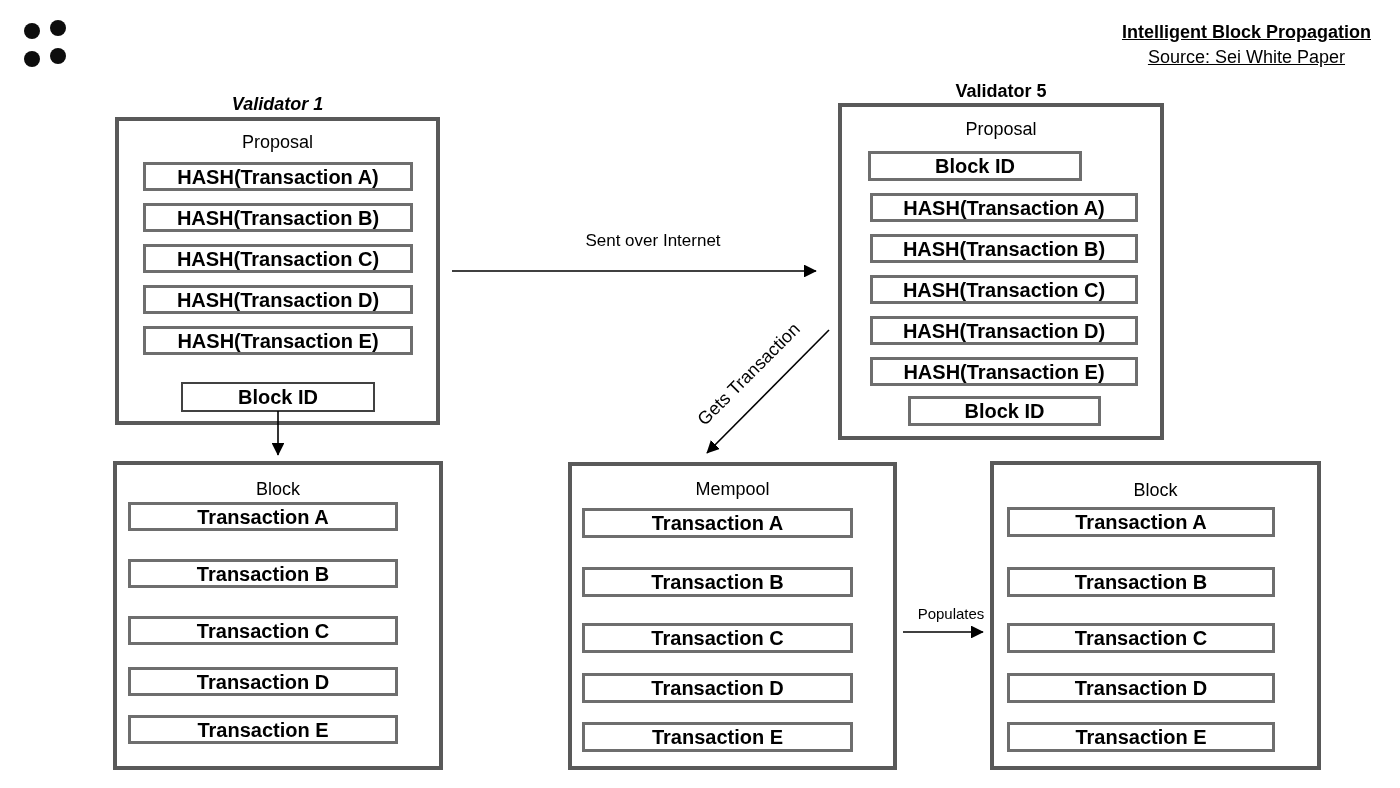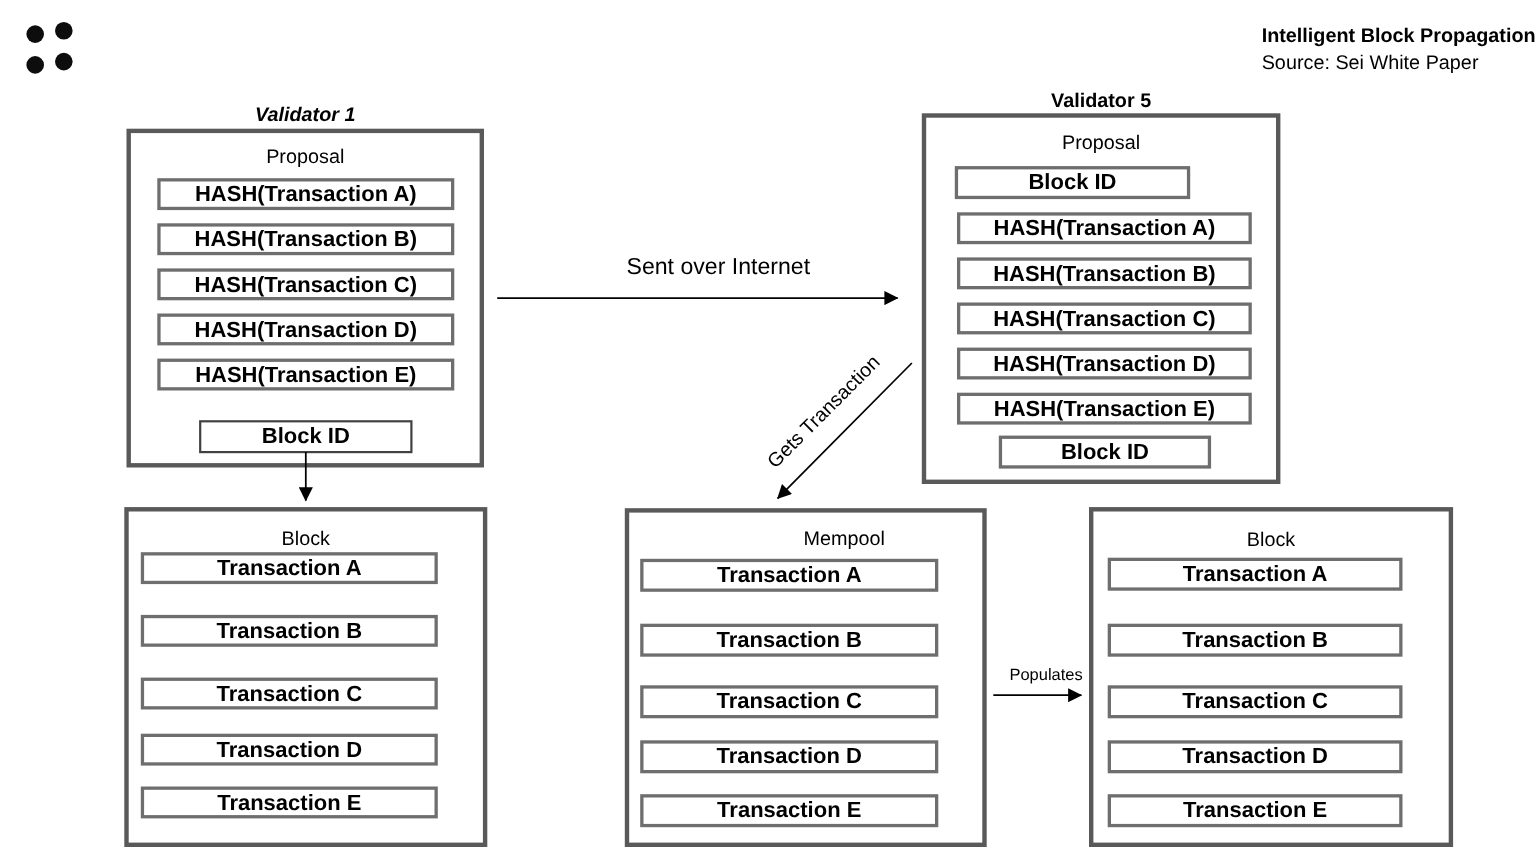--- a/index.html
+++ b/index.html
@@ -4,36 +4,36 @@
 <style>
   html,body{margin:0;padding:0;background:#ffffff;}
   #stage{
     position:relative;width:1400px;height:788px;background:#ffffff;
     font-family:"Liberation Sans","DejaVu Sans",sans-serif;color:#000;
     overflow:hidden;
   }
   
   .logo-dot{position:absolute;width:16px;height:16px;border-radius:50%;background:#0d0d0d;}
   .brand{position:absolute;left:84px;top:26px;font-size:31px;font-weight:bold;letter-spacing:0.5px;color:#0d0d0d;}
-  .hdr-right{position:absolute;right:4px;top:20px;text-align:left;line-height:25px;}
+  .hdr-right{position:absolute;right:29px;top:20px;text-align:center;line-height:25px;text-decoration:underline;}
   .hdr-title{font-size:18px;font-weight:bold;}
   .hdr-src{font-size:18px;}
   
   .outer-box{position:absolute;border:4px solid #595959;background:#ffffff;box-sizing:border-box;}
   .box-title{position:absolute;width:100%;text-align:center;font-size:18px;font-weight:bold;}
   .section-label{position:absolute;width:100%;text-align:center;font-size:18px;}
   .row{
     position:absolute;border:3px solid #6e6e6e;background:#ffffff;box-sizing:border-box;
     display:flex;align-items:center;justify-content:center;
     font-size:20px;font-weight:bold;line-height:1;white-space:nowrap;
   }
   .blockid-thin{border:2px solid #414141;}
   
   .arrow-label{position:absolute;text-align:center;}
-  .lbl-internet{left:548px;top:231px;width:210px;font-size:21px;}
+  .lbl-internet{left:548px;top:231px;width:210px;font-size:17px;}
   .lbl-gets{left:664px;top:364px;width:170px;font-size:18px;transform:rotate(-45deg);}
   .lbl-populates{left:893px;top:605px;width:116px;font-size:15px;}
   svg.overlay{position:absolute;left:0;top:0;pointer-events:none;}
   svg.overlay line{stroke:#000;stroke-width:1.6;}
 </style>
 </head>
 <body>
 
 <div id="stage">
 
@@ -75,21 +75,21 @@
   <div class="outer-box" style="left:113px;top:461px;width:330px;height:309px;">
     <div class="section-label" style="top:14px;">Block</div>
     <div class="row" style="left:11px;top:37px;width:270px;height:29px;">Transaction A</div>
     <div class="row" style="left:11px;top:94px;width:270px;height:29px;">Transaction B</div>
     <div class="row" style="left:11px;top:151px;width:270px;height:29px;">Transaction C</div>
     <div class="row" style="left:11px;top:202px;width:270px;height:29px;">Transaction D</div>
     <div class="row" style="left:11px;top:250px;width:270px;height:29px;">Transaction E</div>
   </div>
 
   <div class="outer-box" style="left:568px;top:462px;width:329px;height:308px;">
-    <div class="section-label" style="top:13px;padding-left:35px;">Mempool</div>
+    <div class="section-label" style="top:13px;">Mempool</div>
     <div class="row" style="left:10px;top:42px;width:271px;height:30px;">Transaction A</div>
     <div class="row" style="left:10px;top:101px;width:271px;height:30px;">Transaction B</div>
     <div class="row" style="left:10px;top:157px;width:271px;height:30px;">Transaction C</div>
     <div class="row" style="left:10px;top:207px;width:271px;height:30px;">Transaction D</div>
     <div class="row" style="left:10px;top:256px;width:271px;height:30px;">Transaction E</div>
   </div>
 
   <div class="outer-box" style="left:990px;top:461px;width:331px;height:309px;">
     <div class="section-label" style="top:15px;">Block</div>
     <div class="row" style="left:13px;top:42px;width:268px;height:30px;">Transaction A</div>

